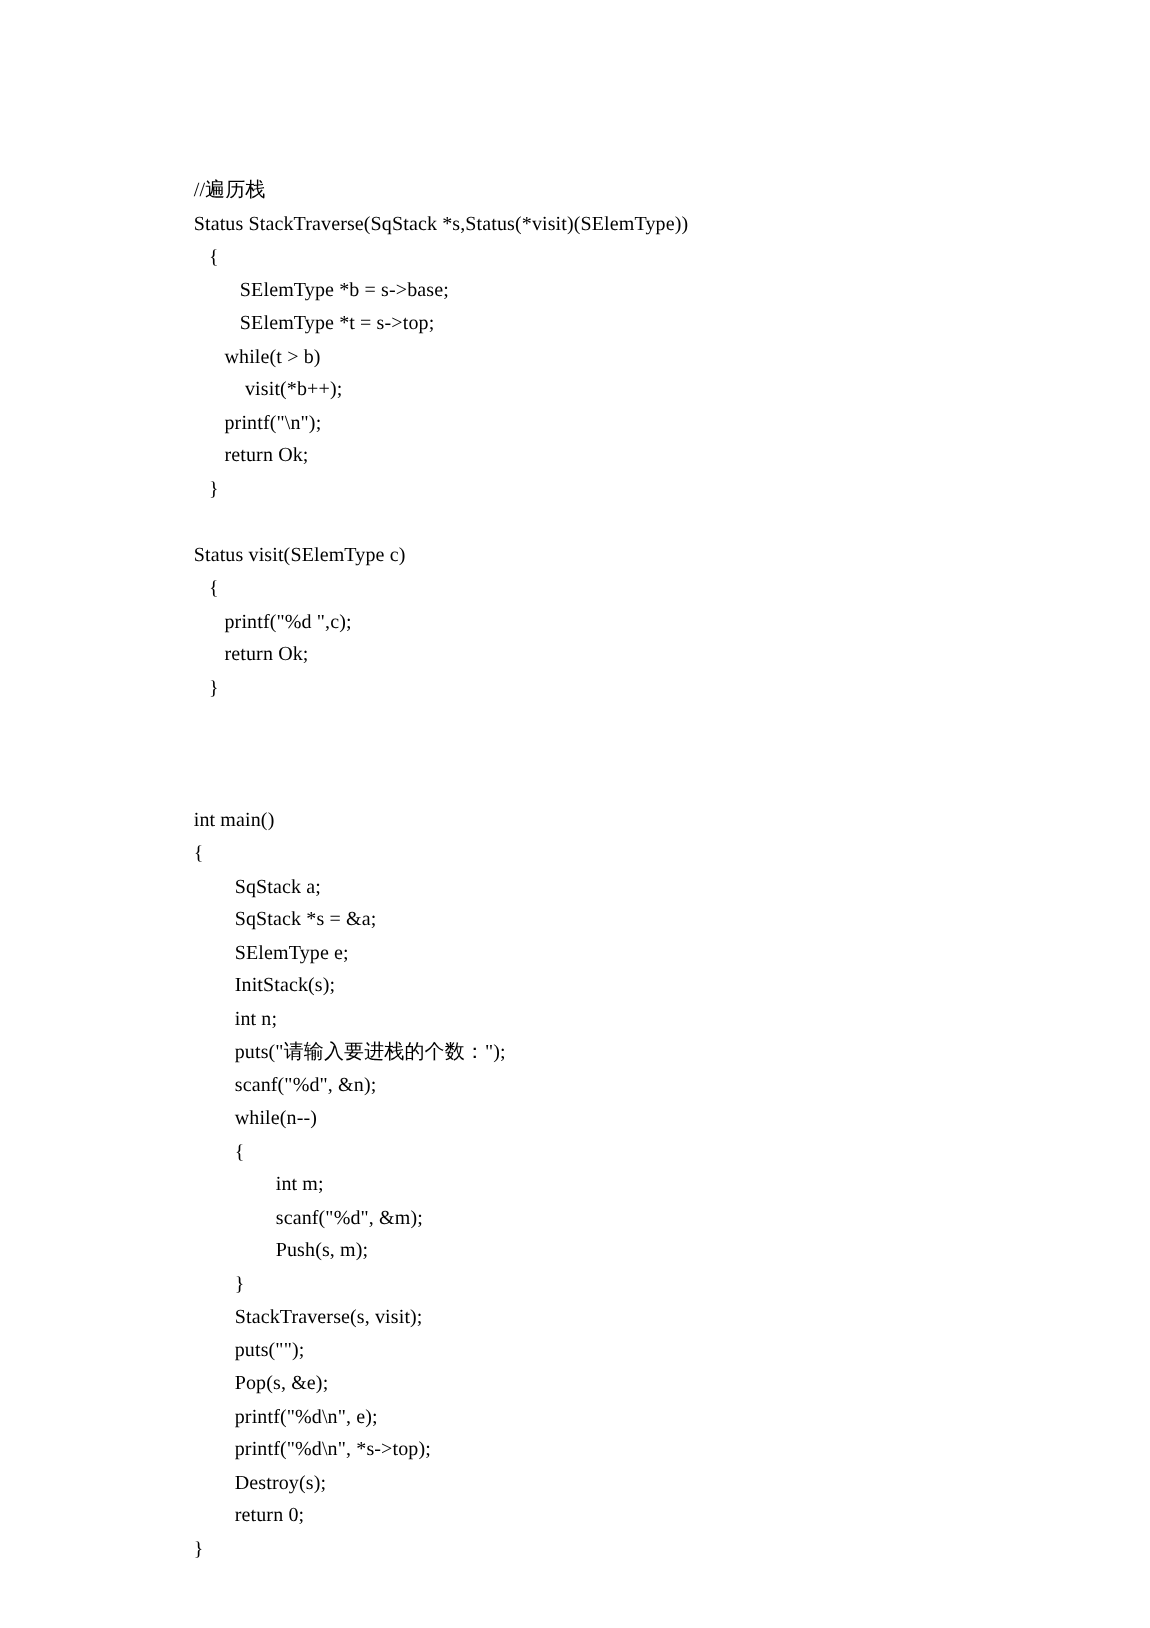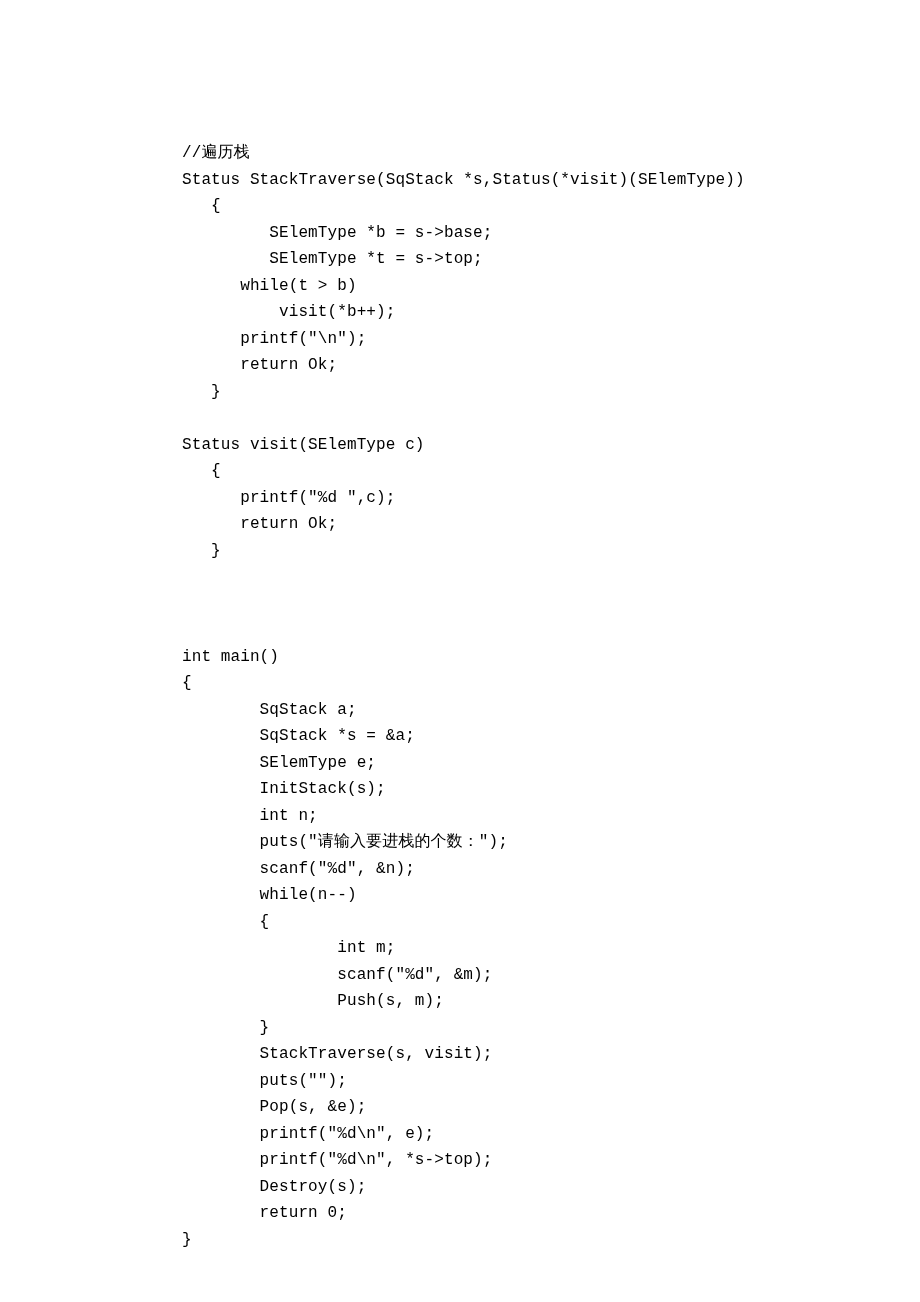--- a/index.html
+++ b/index.html
@@ -12,27 +12,26 @@
     width: 920px;
     min-height: 1302px;
     background: #ffffff;
     box-sizing: border-box;
     padding-top: 140px;
     padding-left: 155px;
     padding-right: 80px;
     padding-bottom: 100px;
   }
   .code {
-    font-family: Liberation Mono, monospace;
+    font-family: Liberation Serif, serif;
     font-size: 16px;
     line-height: 26.5px;
     color: #000000;
     white-space: pre;
     letter-spacing: 0.1px;
-    margin-left: 27px;
   }
 </style>
 </head>
 <body>
 
 <div class="page">
   <div class="code">//遍历栈
 Status StackTraverse(SqStack *s,Status(*visit)(SElemType))
    {
          SElemType *b = s-&gt;base;

